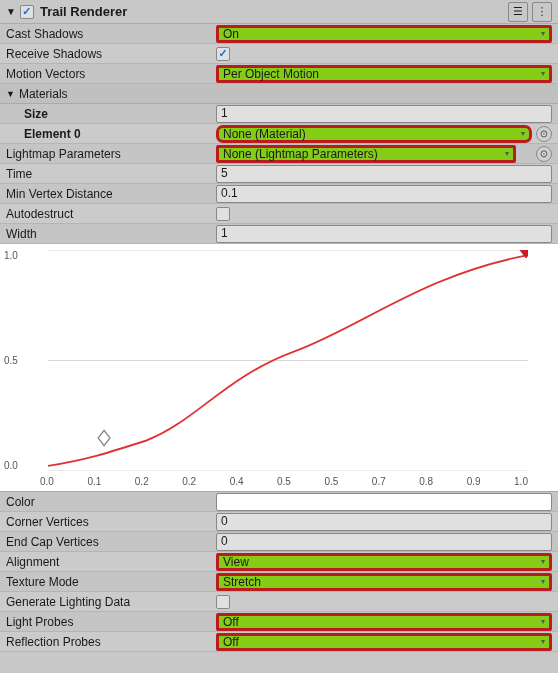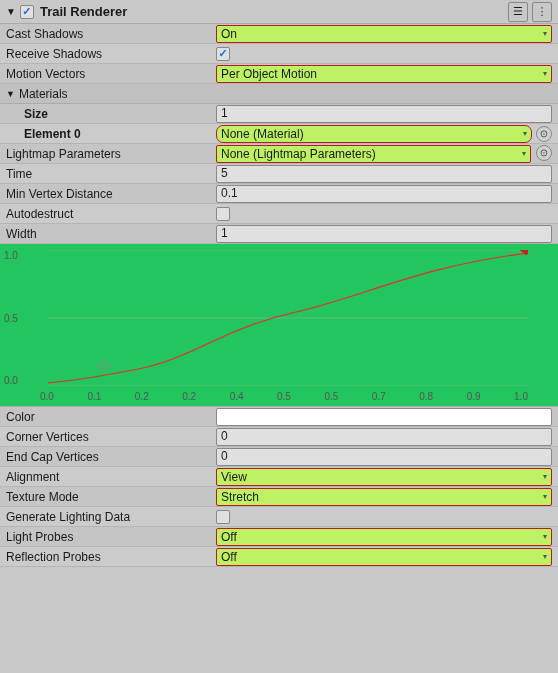--- a/index.html
+++ b/index.html
@@ -73,22 +73,22 @@
       font-weight: bold;
     }
 
     .row-value {
       flex: 1;
     }
 
     .dropdown {
       width: 100%;
       height: 18px;
-      background: #bef264;
-      border: 1px solid #b91c1c;
+      background: #84cc16;
+      border: 3px solid #b91c1c;
       border-radius: 2px;
       display: flex;
       align-items: center;
       justify-content: space-between;
       padding: 0 4px;
       cursor: pointer;
       font-size: 12px;
     }
 
     .dropdown-arrow {
@@ -154,24 +154,24 @@
       display: flex;
       align-items: center;
       justify-content: center;
       cursor: pointer;
       font-size: 10px;
       color: #444;
     }
 
     
     .chart-area {
-      background: #22c55e;
+      background: #ffffff;
       border-bottom: 1px solid #aaa;
       padding: 6px 30px 20px 48px;
-      height: 163px;
+      height: 248px;
       position: relative;
     }
 
     .chart-svg {
       width: 100%;
       height: 100%;
     }
 
     .chart-labels-y {
       position: absolute;
@@ -274,21 +274,21 @@
       <div class="dropdown" style="flex:1;border-radius:7px;">
         <span>None (Material)</span>
         <span class="dropdown-arrow">▾</span>
       </div>
       <div class="circle-btn">⊙</div>
     </div>
   </div>
 
   <div class="row">
     <div class="row-label">Lightmap Parameters</div>
-    <div class="row-value" style="display:flex; align-items:flex-start; gap:5px;">
+    <div class="row-value" style="display:flex; align-items:center; gap:20px;">
       <div class="dropdown" style="flex:1;">
         <span>None (Lightmap Parameters)</span>
         <span class="dropdown-arrow">▾</span>
       </div>
       <div class="circle-btn">⊙</div>
     </div>
   </div>
 
   <div class="row">
     <div class="row-label">Time</div>

